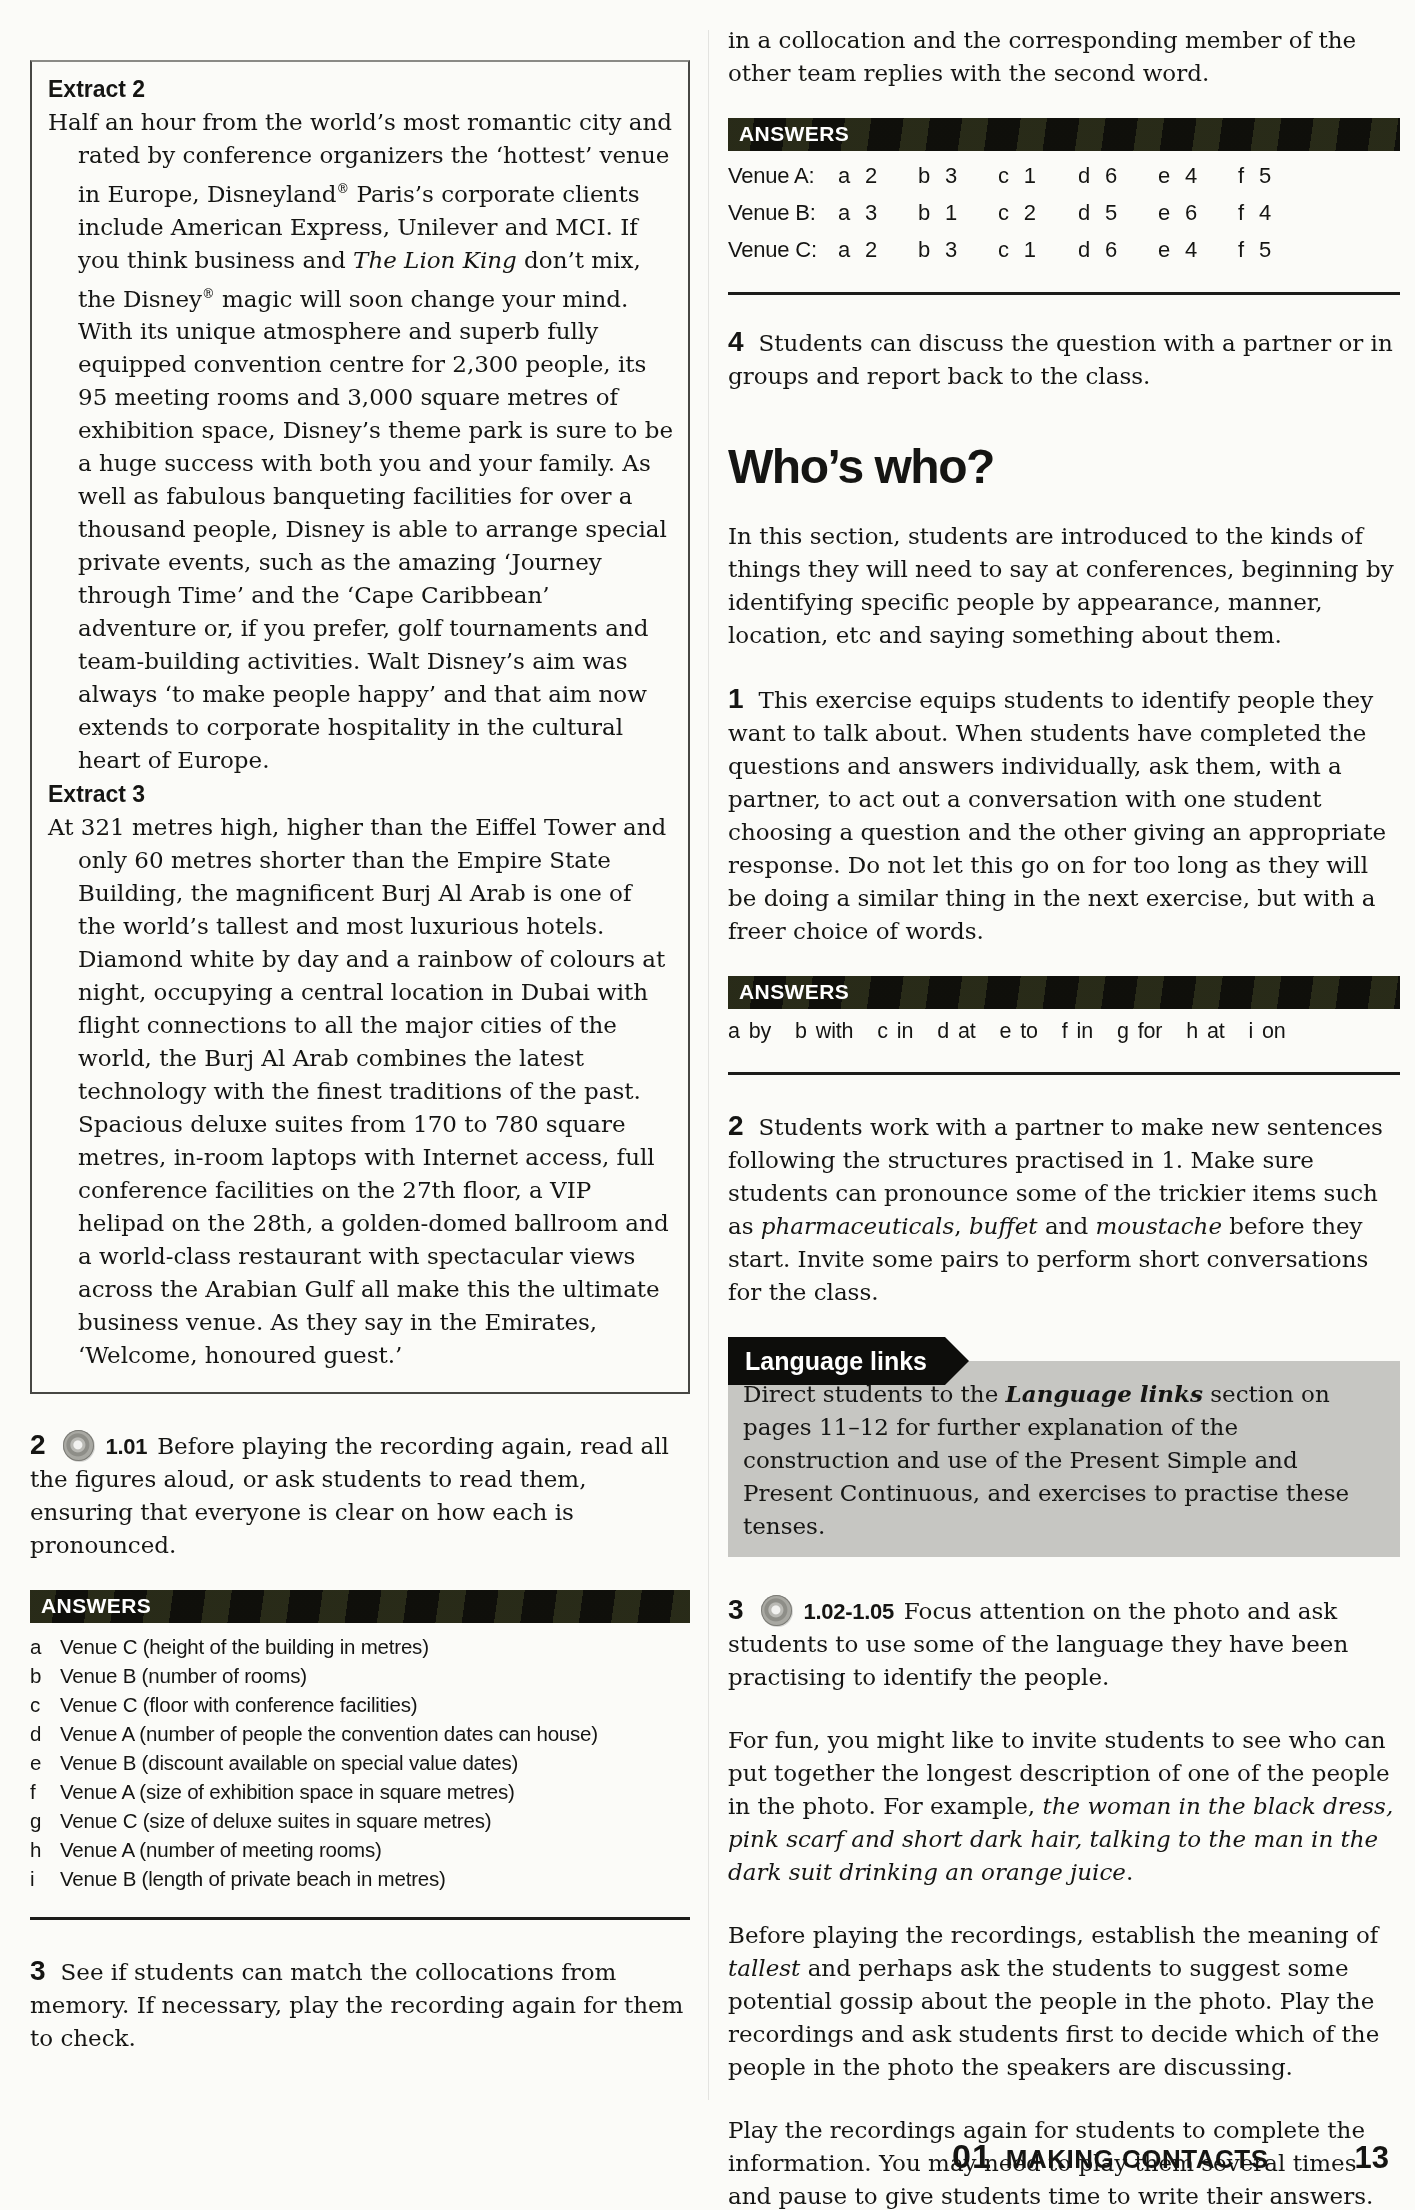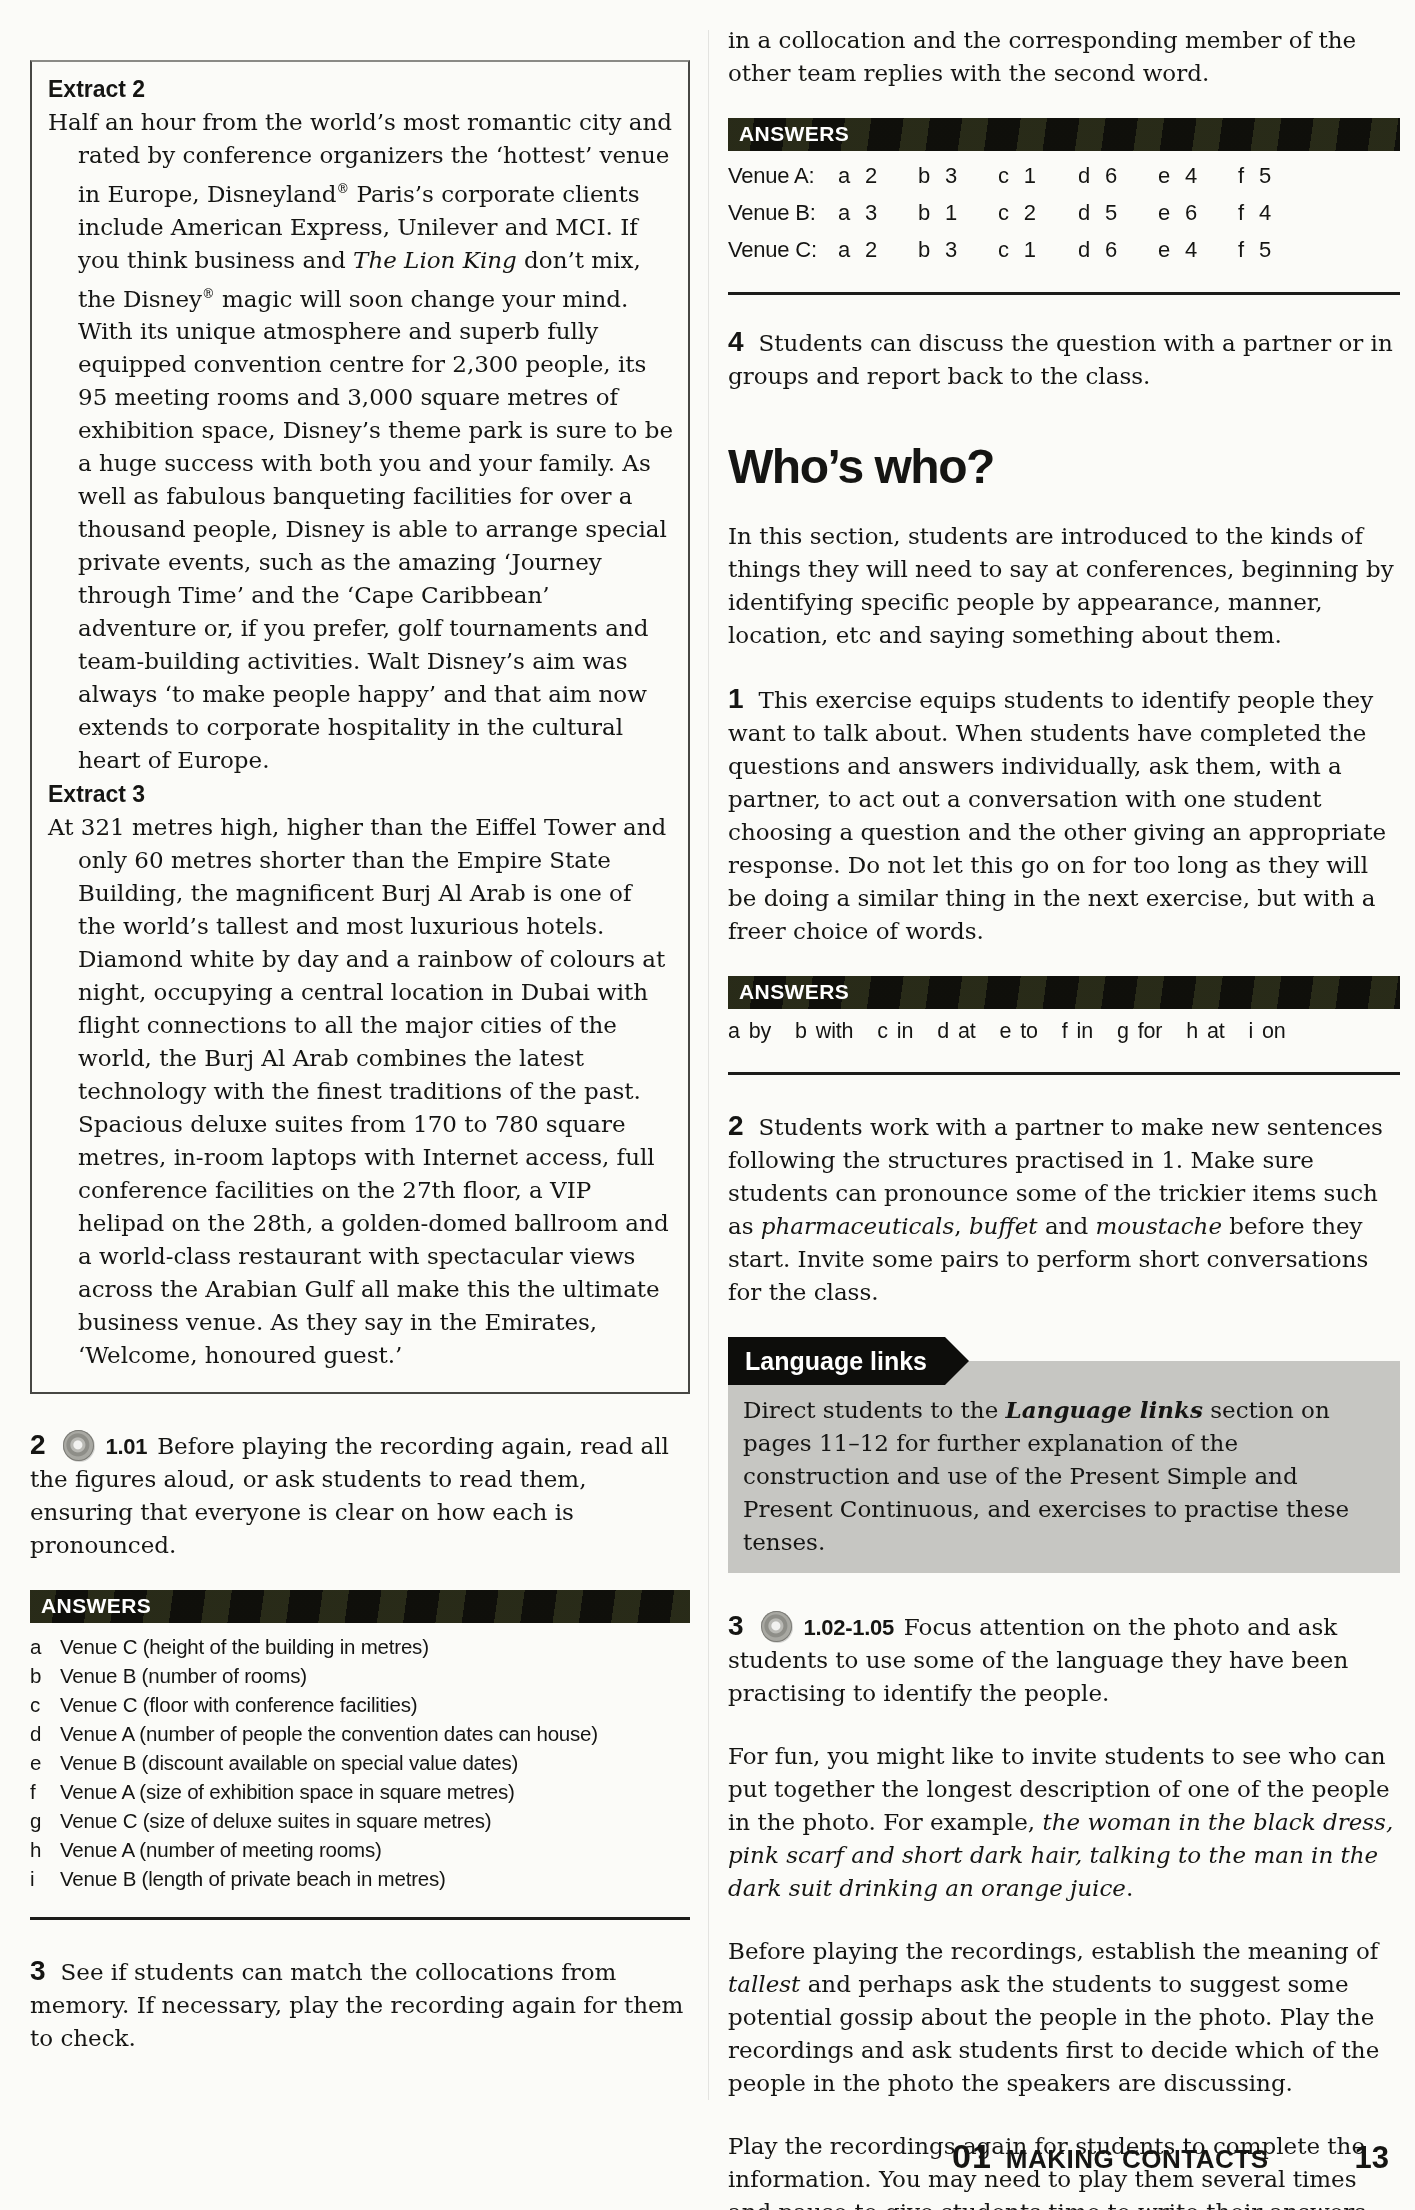--- a/index.html
+++ b/index.html
@@ -107,21 +107,21 @@
     position:absolute; top:-24px; left:0;
     background:#0d0d0b; color:#fff;
     font-family:"Liberation Sans", sans-serif;
     font-weight:700; font-size:25px;
     line-height:48px; height:48px;
     padding:0 42px 0 17px;
     clip-path:polygon(0 0, calc(100% - 24px) 0, 100% 50%, calc(100% - 24px) 100%, 0 100%);
   }
   .ll-box {
     background:#c6c6c2;
-    padding:32px 16px 14px 15px;
+    padding:16px 16px 14px 15px;
     font-size:23px; line-height:33px;
   }
   .bi { font-weight:700; font-style:italic; }
 
   
   .footer {
     position:absolute; right:26px; bottom:34px;
     font-family:"Liberation Sans", sans-serif;
     font-weight:700; white-space:nowrap;
   }

